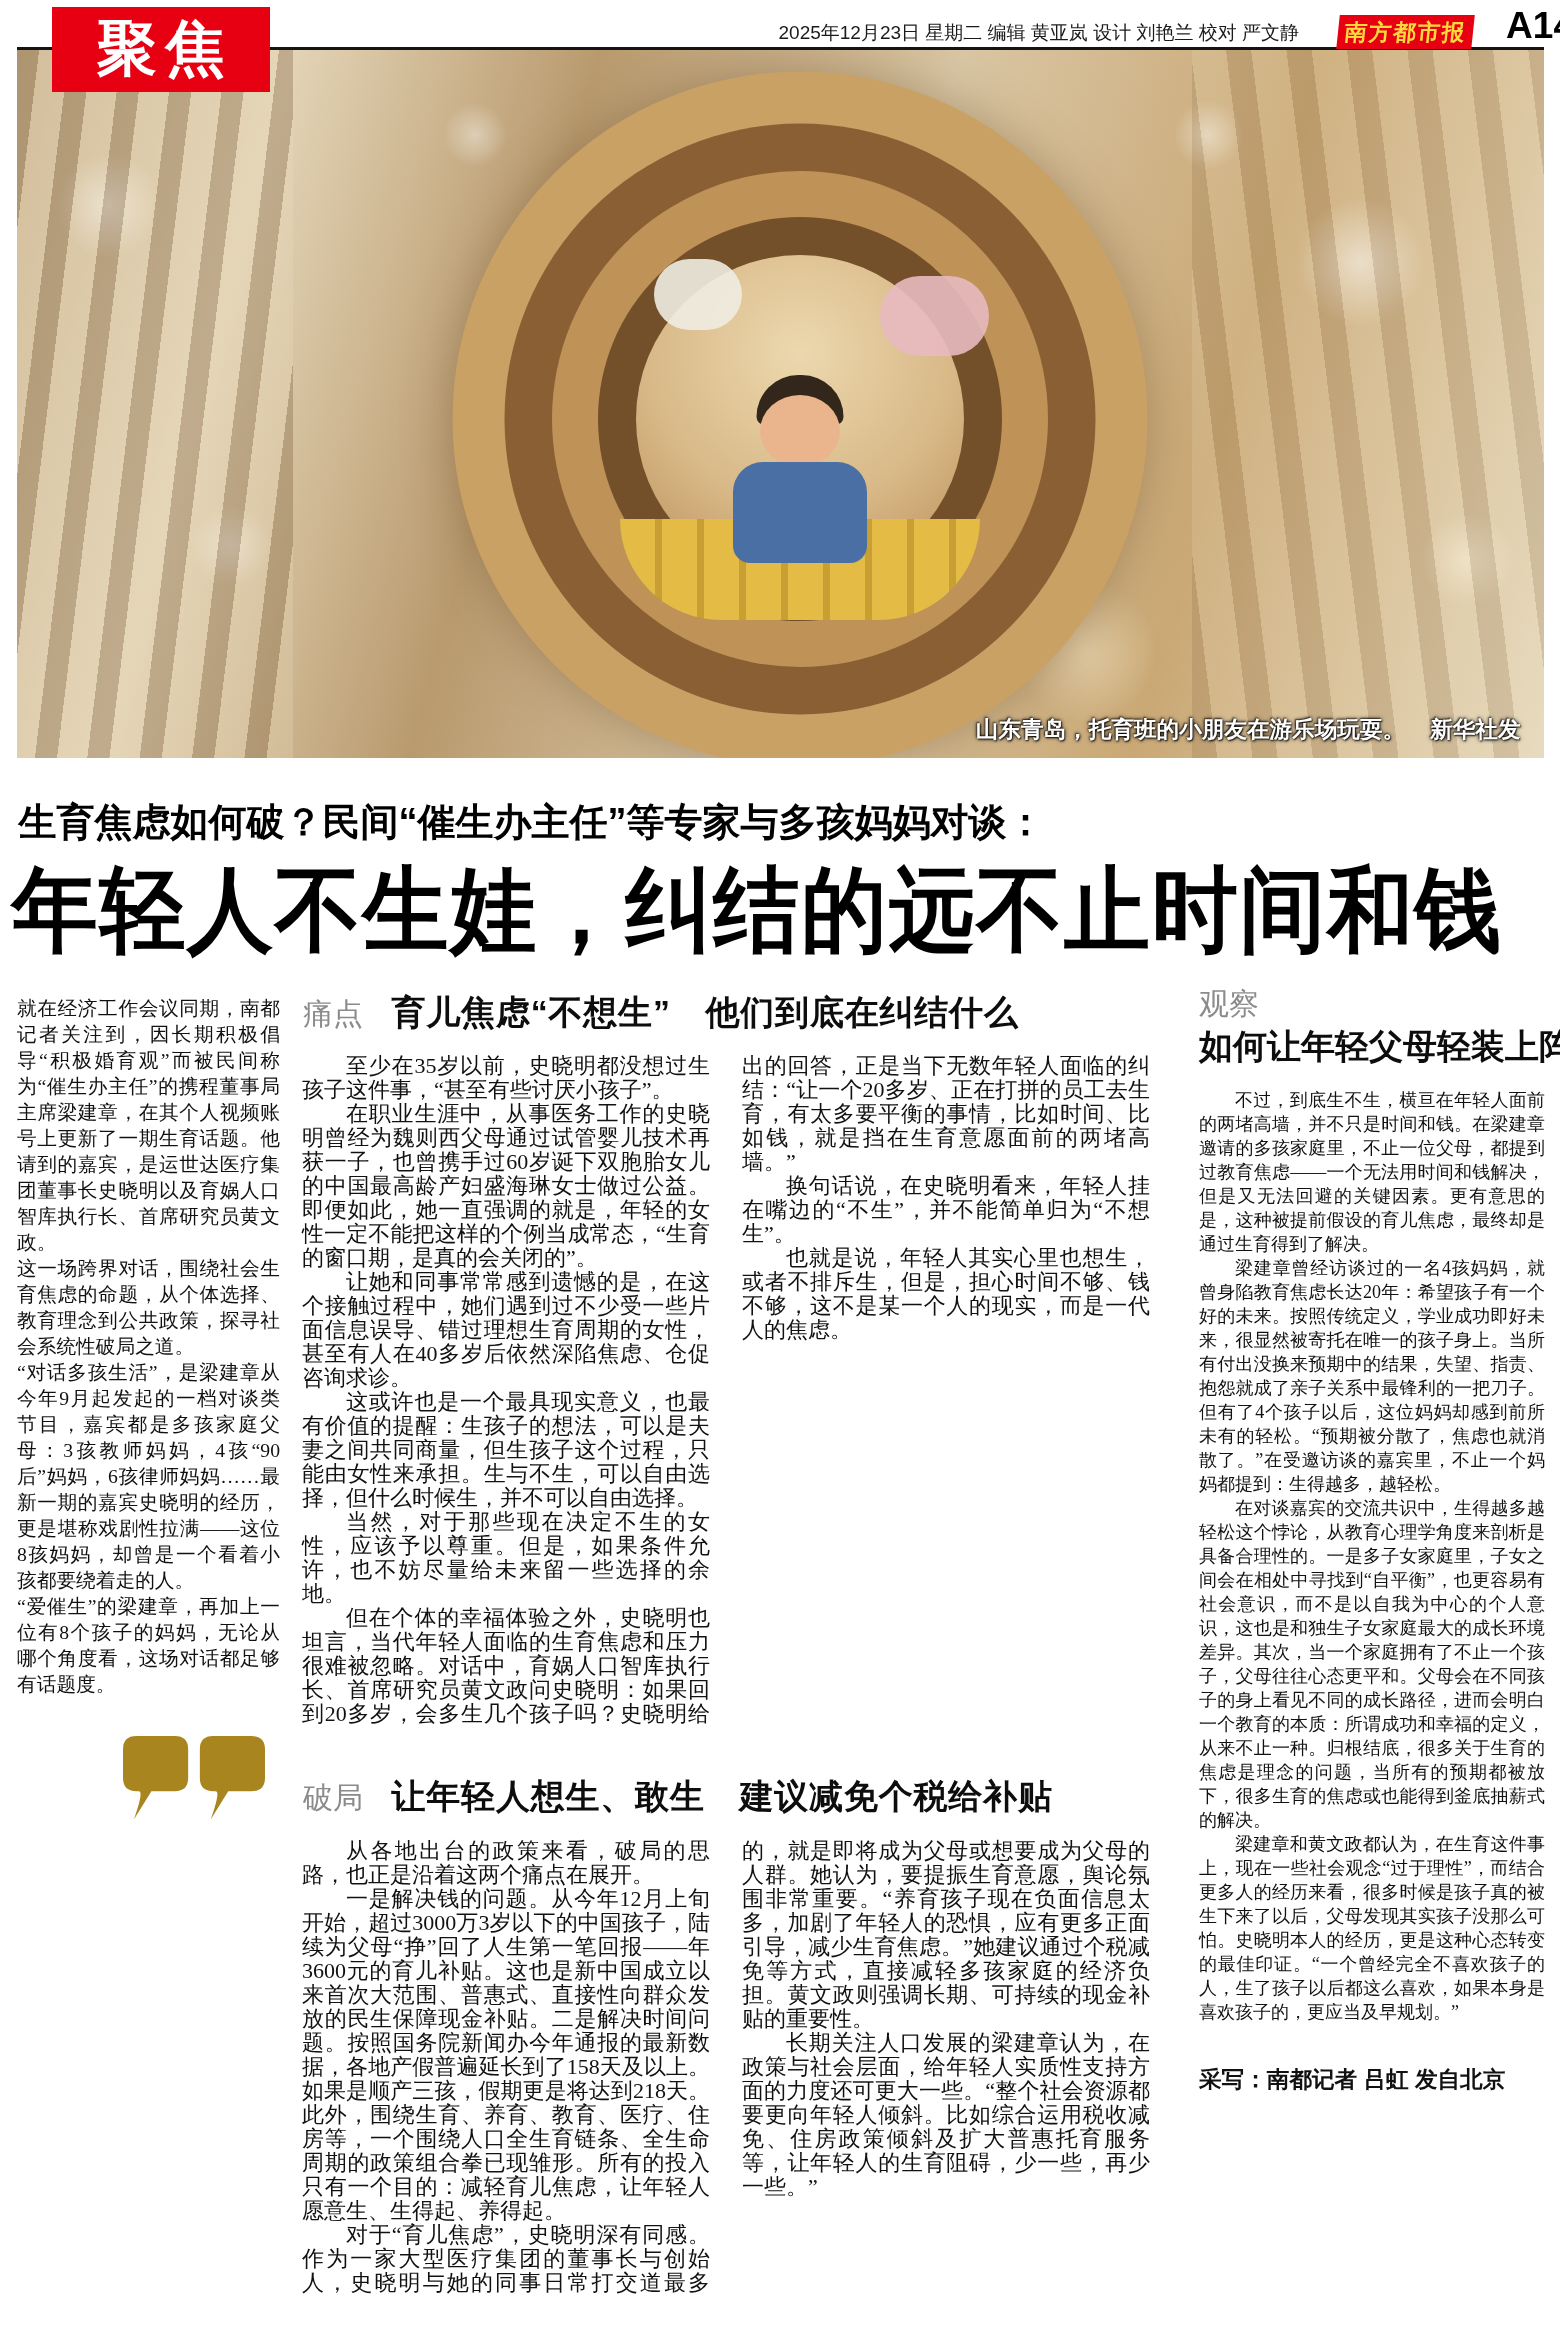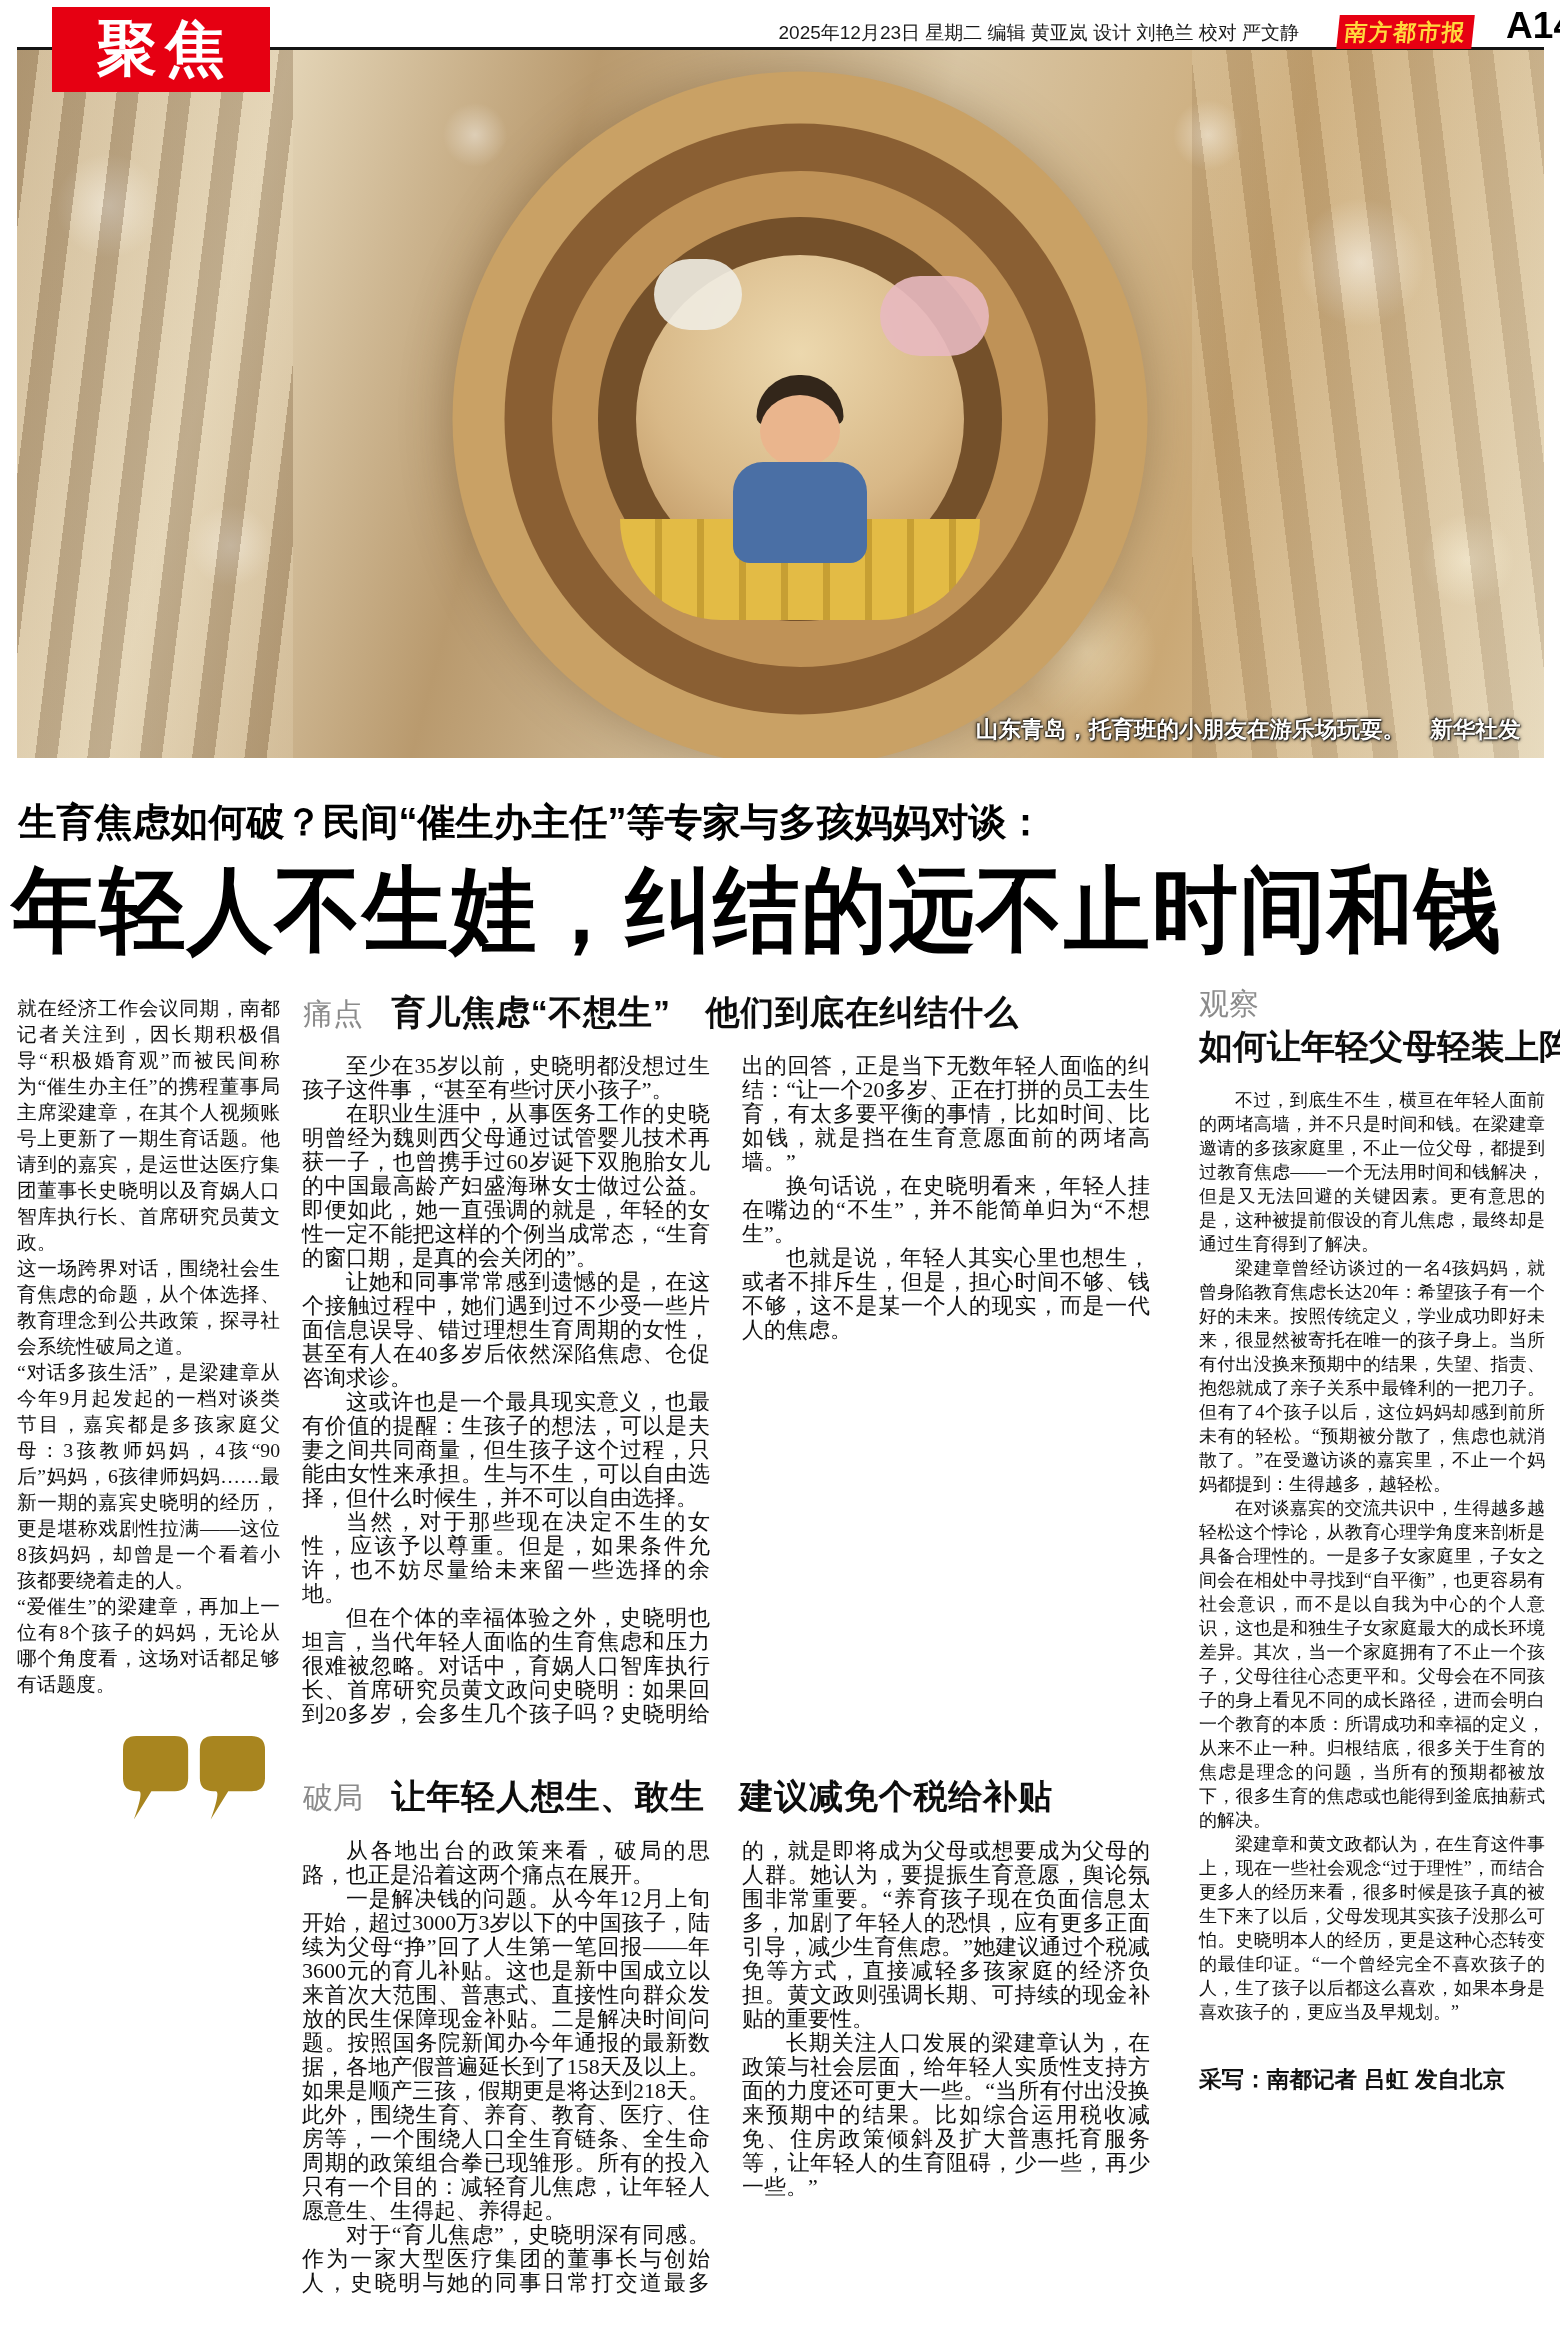--- a/index.html
+++ b/index.html
@@ -181,21 +181,21 @@
     <p>也就是说，年轻人其实心里也想生，或者不排斥生，但是，担心时间不够、钱不够，这不是某一个人的现实，而是一代人的焦虑。</p>
   </div>
 
   <div class="sec-head solution-head">
     <span class="sec-label">破局</span><span class="sec-title">让年轻人想生、敢生　建议减免个税给补贴</span>
   </div>
   <div class="cols solution-cols">
     <p>从各地出台的政策来看，破局的思路，也正是沿着这两个痛点在展开。</p>
     <p>一是解决钱的问题。从今年12月上旬开始，超过3000万3岁以下的中国孩子，陆续为父母“挣”回了人生第一笔回报——年3600元的育儿补贴。这也是新中国成立以来首次大范围、普惠式、直接性向群众发放的民生保障现金补贴。二是解决时间问题。按照国务院新闻办今年通报的最新数据，各地产假普遍延长到了158天及以上。如果是顺产三孩，假期更是将达到218天。此外，围绕生育、养育、教育、医疗、住房等，一个围绕人口全生育链条、全生命周期的政策组合拳已现雏形。所有的投入只有一个目的：减轻育儿焦虑，让年轻人愿意生、生得起、养得起。</p>
     <p>对于“育儿焦虑”，史晓明深有同感。作为一家大型医疗集团的董事长与创始人，史晓明与她的同事日常打交道最多的，就是即将成为父母或想要成为父母的人群。她认为，要提振生育意愿，舆论氛围非常重要。“养育孩子现在负面信息太多，加剧了年轻人的恐惧，应有更多正面引导，减少生育焦虑。”她建议通过个税减免等方式，直接减轻多孩家庭的经济负担。黄文政则强调长期、可持续的现金补贴的重要性。</p>
-    <p>长期关注人口发展的梁建章认为，在政策与社会层面，给年轻人实质性支持方面的力度还可更大一些。“当所有付出没换来预期中的结果。比如综合运用税收减免、住房政策倾斜及扩大普惠托育服务等，让年轻人的生育阻碍，少一些，再少一些。”</p>
+    <p>长期关注人口发展的梁建章认为，在政策与社会层面，给年轻人实质性支持方面的力度还可更大一些。“整个社会资源都要更向年轻人倾斜。比如综合运用税收减免、住房政策倾斜及扩大普惠托育服务等，让年轻人的生育阻碍，少一些，再少一些。”</p>
   </div>
 
   <div class="obs">
     <span class="sec-label">观察</span>
     <div class="obs-title">
       <div>如何让年轻父母轻装上阵</div>
     </div>
     <p>不过，到底生不生，横亘在年轻人面前的两堵高墙，并不只是时间和钱。在梁建章邀请的多孩家庭里，不止一位父母，都提到过教育焦虑——一个无法用时间和钱解决，但是又无法回避的关键因素。更有意思的是，这种被提前假设的育儿焦虑，最终却是通过生育得到了解决。</p>
     <p>梁建章曾经访谈过的一名4孩妈妈，就曾身陷教育焦虑长达20年：希望孩子有一个好的未来。按照传统定义，学业成功即好未来，很显然被寄托在唯一的孩子身上。当所有付出没换来预期中的结果，失望、指责、抱怨就成了亲子关系中最锋利的一把刀子。但有了4个孩子以后，这位妈妈却感到前所未有的轻松。“预期被分散了，焦虑也就消散了。”在受邀访谈的嘉宾里，不止一个妈妈都提到：生得越多，越轻松。</p>
     <p>在对谈嘉宾的交流共识中，生得越多越轻松这个悖论，从教育心理学角度来剖析是具备合理性的。一是多子女家庭里，子女之间会在相处中寻找到“自平衡”，也更容易有社会意识，而不是以自我为中心的个人意识，这也是和独生子女家庭最大的成长环境差异。其次，当一个家庭拥有了不止一个孩子，父母往往心态更平和。父母会在不同孩子的身上看见不同的成长路径，进而会明白一个教育的本质：所谓成功和幸福的定义，从来不止一种。归根结底，很多关于生育的焦虑是理念的问题，当所有的预期都被放下，很多生育的焦虑或也能得到釜底抽薪式的解决。</p>

